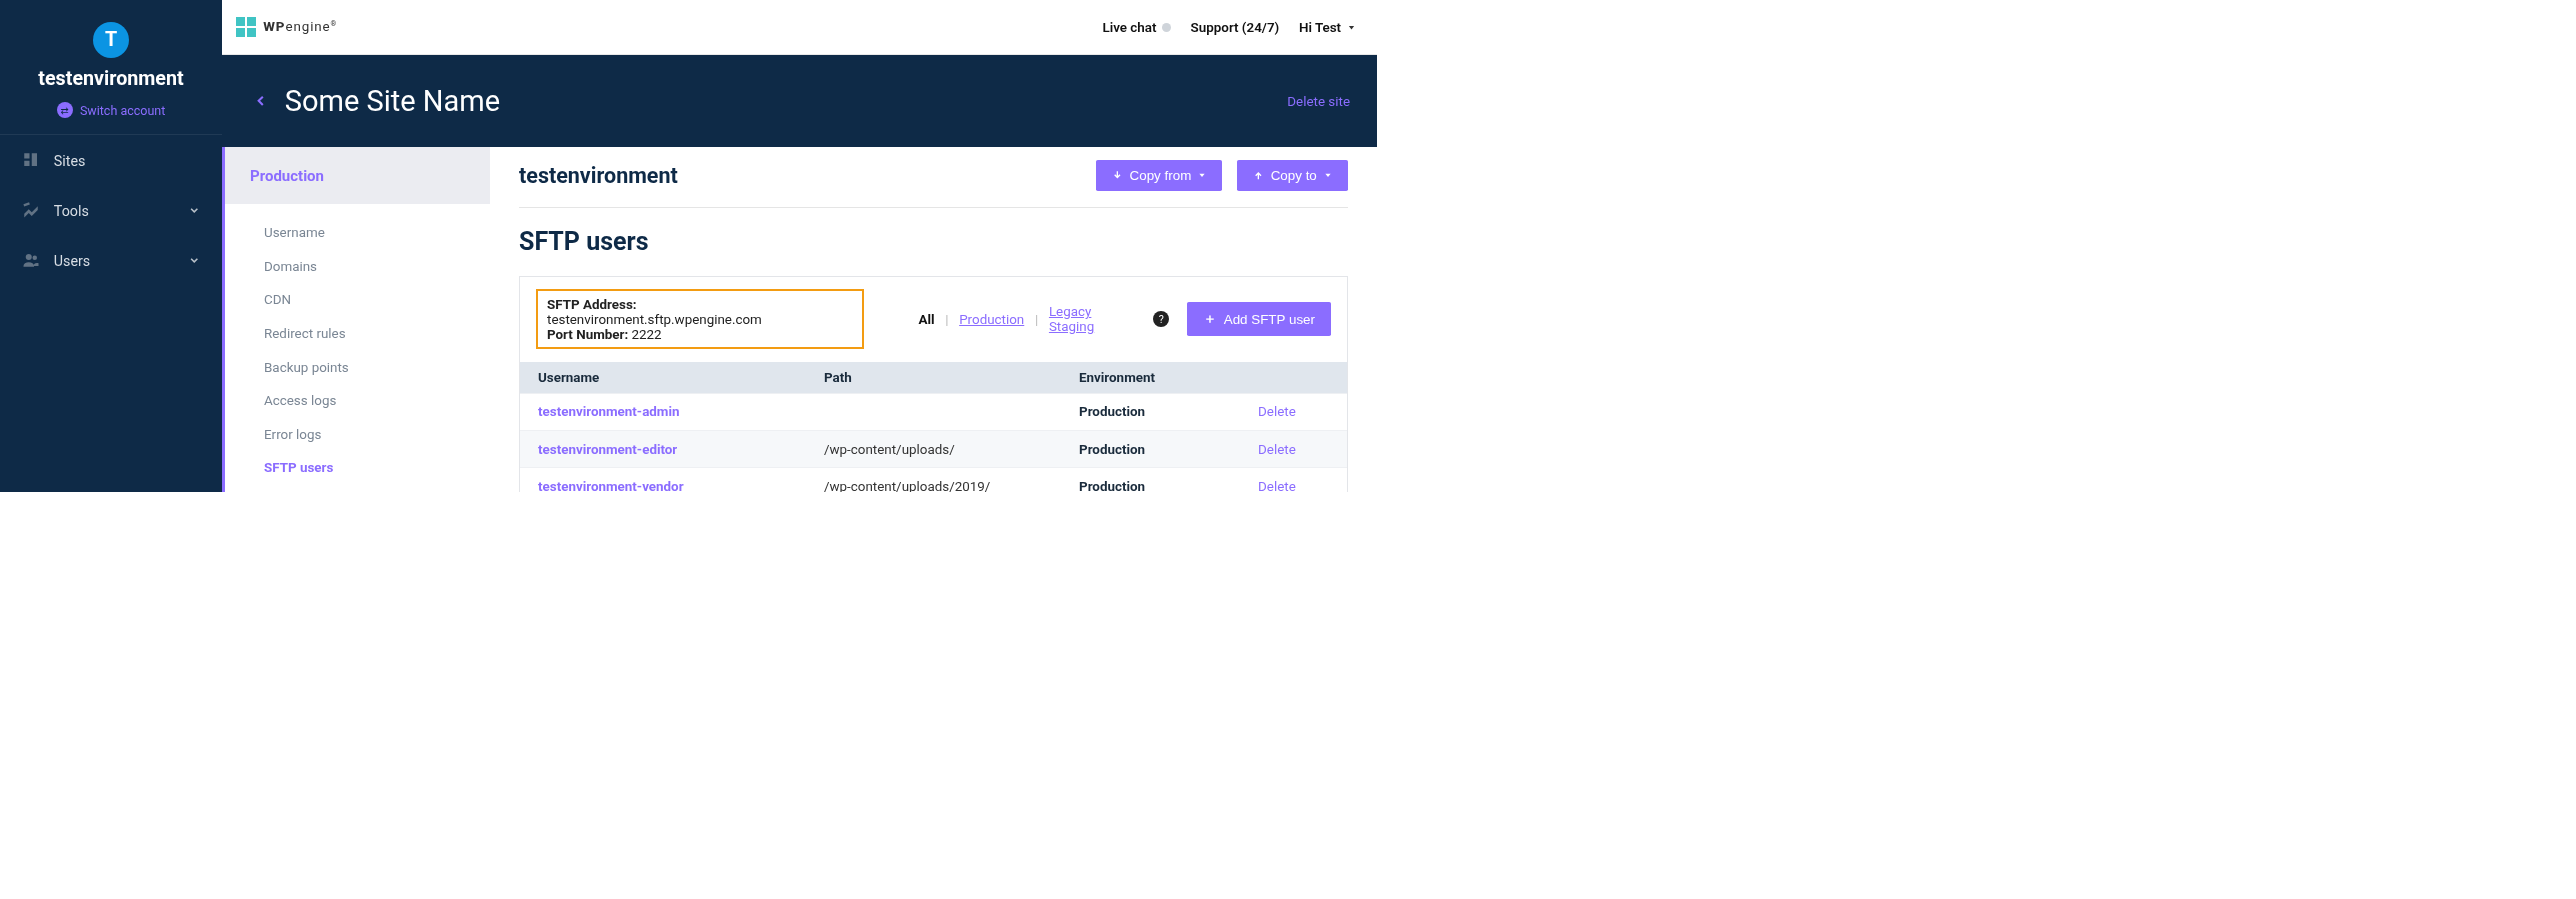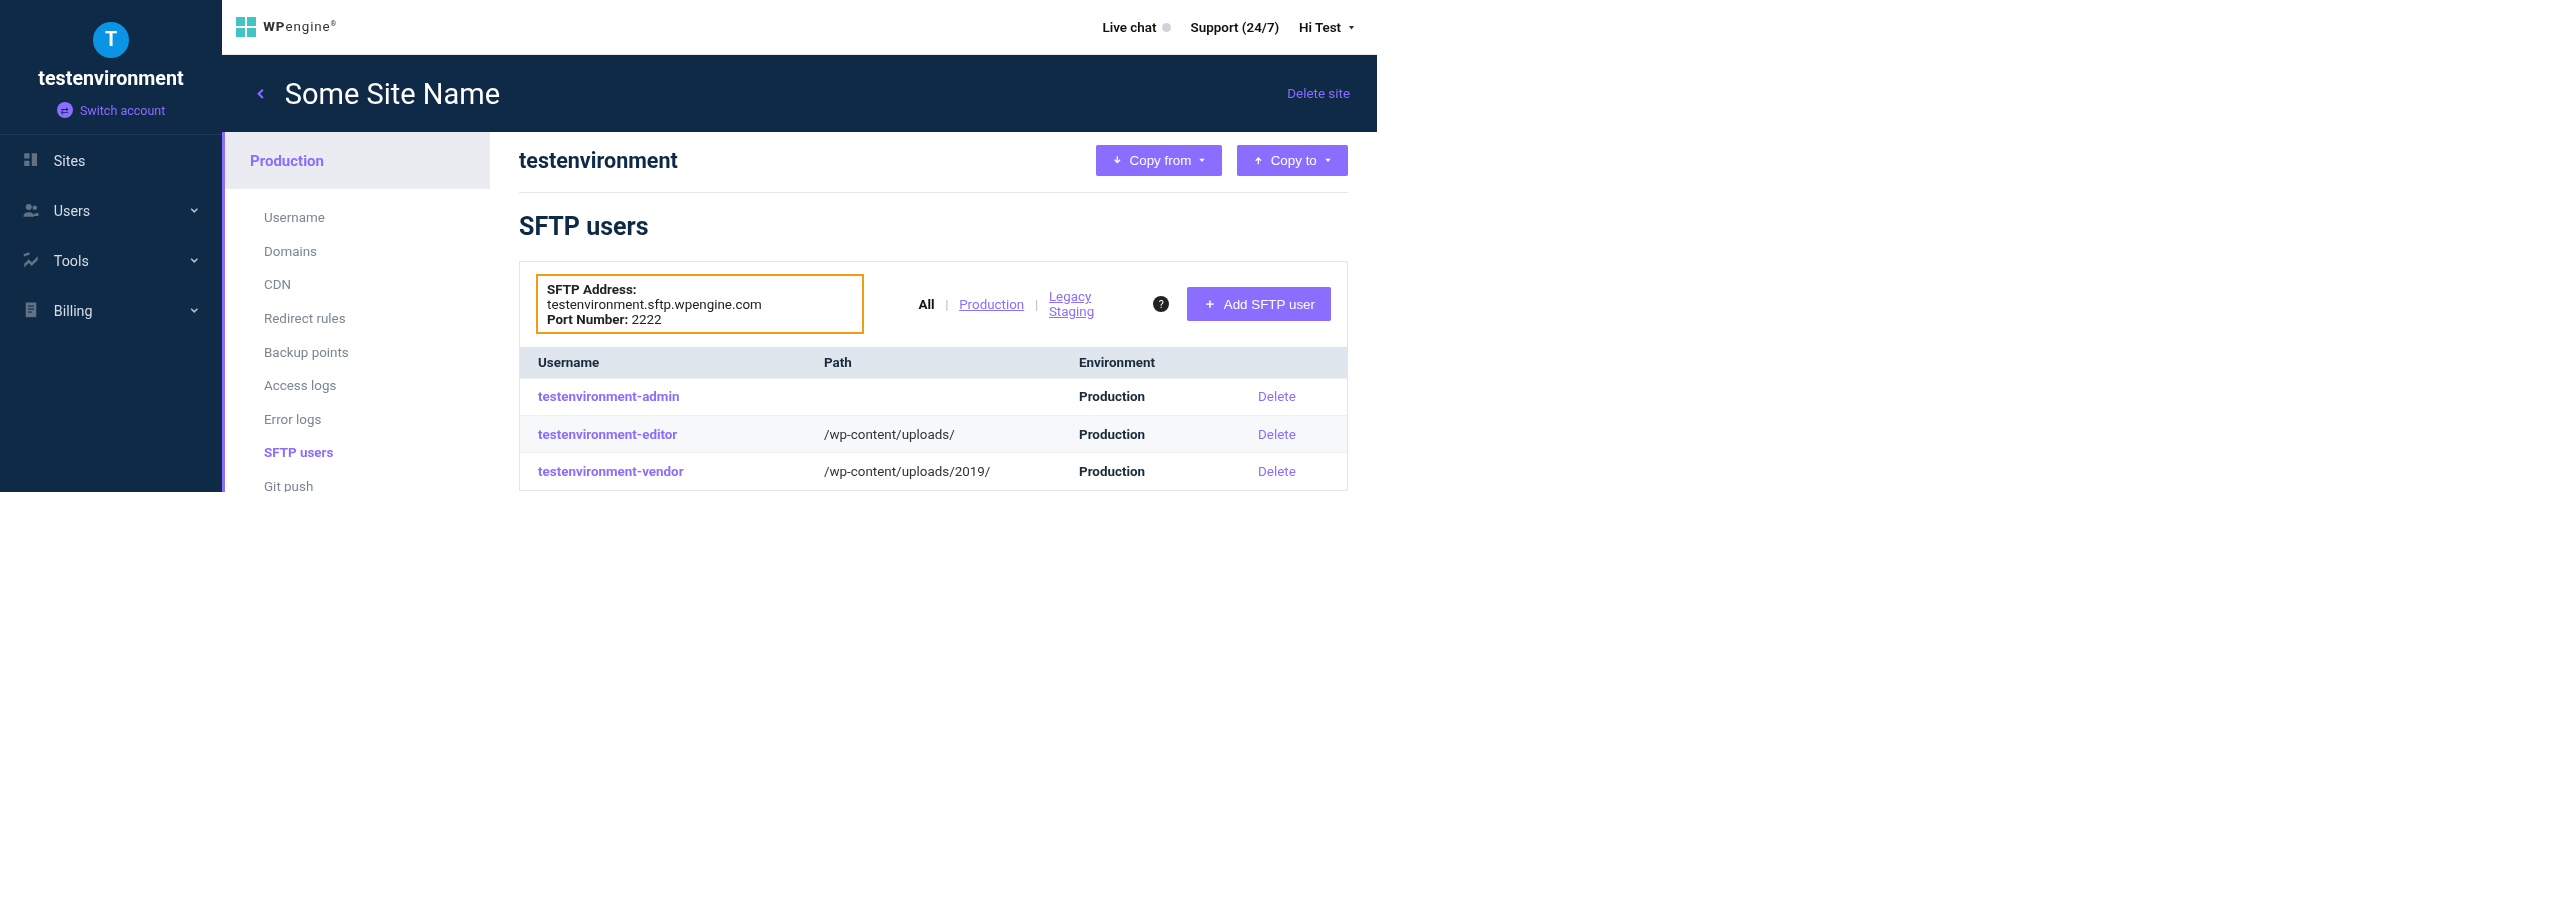--- a/index.html
+++ b/index.html
@@ -22,21 +22,21 @@
 .topbar .logo-mark::before, .topbar .logo-mark::after { content: ""; position: absolute; background: #fff; }
 .topbar .logo-mark::before { left: 9px; top: 0; width: 1.8px; height: 100%; }
 .topbar .logo-mark::after { top: 9px; left: 0; height: 1.8px; width: 100%; }
 .topbar .logo-text { font-weight: 400; font-size: 13.4px; letter-spacing: 0.9px; }
 .topbar .logo-text b { font-weight: 800; }
 .topbar .right { margin-left: auto; display: flex; align-items: center; gap: 19.7px; font-size: 13.4px; font-weight: 600; color: #111; justify-content: center; }
 .topbar .right .dot { width: 9px; height: 9px; border-radius: 50%; background: #cfd4da; display: inline-block; margin-left: 5.4px; }
 .topbar .right .item { display: flex; align-items: center; cursor: pointer; }
 .topbar .right .hi { display: flex; align-items: center; gap: 5.4px; }
 
-.site-header { background: #0e2a47; color: #fff; height: 77px; display: flex; align-items: center; padding: 0 27px; }
+.site-header { background: #0e2a47; color: #fff; height: 92px; display: flex; align-items: center; padding: 0 27px; }
 .site-header .back { width: 25px; height: 25px; display: flex; align-items: center; justify-content: center; color: #8b6dff; cursor: pointer; font-size: 18px; margin-right: 10.7px; }
 .site-header .title { font-size: 29px; font-weight: 400; }
 .site-header .delete { margin-left: auto; color: #8b6dff; cursor: pointer; font-size: 13.4px; }
 
 .main { flex: 1; display: flex; min-height: 0; }
 .sub-sidebar { width: 268px; background: #f0f1f4; border-left: 3.6px solid #8b6dff; padding-top: 0; }
 .sub-sidebar .env-tab { padding: 19.7px 25px; color: #8b6dff; font-weight: 700; font-size: 15px; background: #ebecf1; cursor: pointer; }
 .sub-sidebar ul { list-style: none; padding: 12.5px 0; background: #fff; }
 .sub-sidebar li { padding: 5.4px 39px; color: #7a8694; font-size: 13.4px; cursor: pointer; line-height: 1.7; }
 .sub-sidebar li.active { color: #8b6dff; font-weight: 700; }
@@ -96,57 +96,41 @@
               <rect x="3" y="3" width="7" height="7"></rect>
               <rect x="3" y="13" width="7" height="7"></rect>
               <rect x="13" y="3" width="7" height="17"></rect>
             </svg>
         </span>
         <span>Sites</span>
       </div>
       <div class="nav-item">
         <span class="icon">
           <svg viewBox="0 0 24 24" fill="#98a2ae">
+              <path d="M3 17l6-6 4 4 8-8v5l-8 8-4-4-6 6z"></path>
+              <rect x="2" y="3" width="8" height="3" transform="rotate(-20 6 4)"></rect>
+            </svg>
+        </span>
+        <span>Tools</span>
+        <span class="chev">
+          <svg width="12.5" height="12.5" viewBox="0 0 24 24" fill="none" stroke="#fff" stroke-width="3">
+              <polyline points="6 9 12 15 18 9"></polyline>
+            </svg>
+        </span>
+      </div>
+      <div class="nav-item">
+        <span class="icon">
+          <svg viewBox="0 0 24 24" fill="#98a2ae">
               <circle cx="9" cy="8" r="4"></circle>
               <circle cx="17" cy="9" r="3"></circle>
               <path d="M2 20c0-3 3-5 7-5s7 2 7 5v1H2z"></path>
               <path d="M15 20c0-2 2-4 5-4 1 0 2 .3 2 .3V20z"></path>
             </svg>
         </span>
         <span>Users</span>
-        <span class="chev">
-          <svg width="12.5" height="12.5" viewBox="0 0 24 24" fill="none" stroke="#fff" stroke-width="3">
-              <polyline points="6 9 12 15 18 9"></polyline>
-            </svg>
-        </span>
-      </div>
-      <div class="nav-item">
-        <span class="icon">
-          <svg viewBox="0 0 24 24" fill="#98a2ae">
-              <path d="M3 17l6-6 4 4 8-8v5l-8 8-4-4-6 6z"></path>
-              <rect x="2" y="3" width="8" height="3" transform="rotate(-20 6 4)"></rect>
-            </svg>
-        </span>
-        <span>Tools</span>
-        <span class="chev">
-          <svg width="12.5" height="12.5" viewBox="0 0 24 24" fill="none" stroke="#fff" stroke-width="3">
-              <polyline points="6 9 12 15 18 9"></polyline>
-            </svg>
-        </span>
-      </div>
-      <div class="nav-item">
-        <span class="icon">
-          <svg viewBox="0 0 24 24" fill="#98a2ae">
-              <path d="M5 2h14v20l-2-1-2 1-2-1-2 1-2-1-2 1-2-1z"></path>
-              <rect x="8" y="6" width="8" height="1.5" fill="#0e2a47"></rect>
-              <rect x="8" y="10" width="8" height="1.5" fill="#0e2a47"></rect>
-              <rect x="8" y="14" width="5" height="1.5" fill="#0e2a47"></rect>
-            </svg>
-        </span>
-        <span>Billing</span>
         <span class="chev">
           <svg width="12.5" height="12.5" viewBox="0 0 24 24" fill="none" stroke="#fff" stroke-width="3">
               <polyline points="6 9 12 15 18 9"></polyline>
             </svg>
         </span>
       </div>
     </nav>
   </aside>
 
   <div class="workspace">

